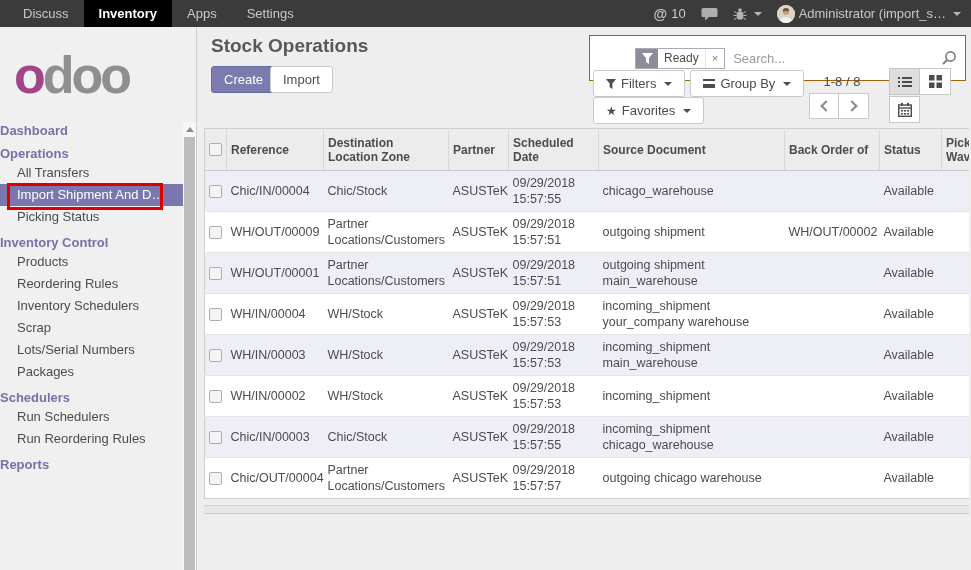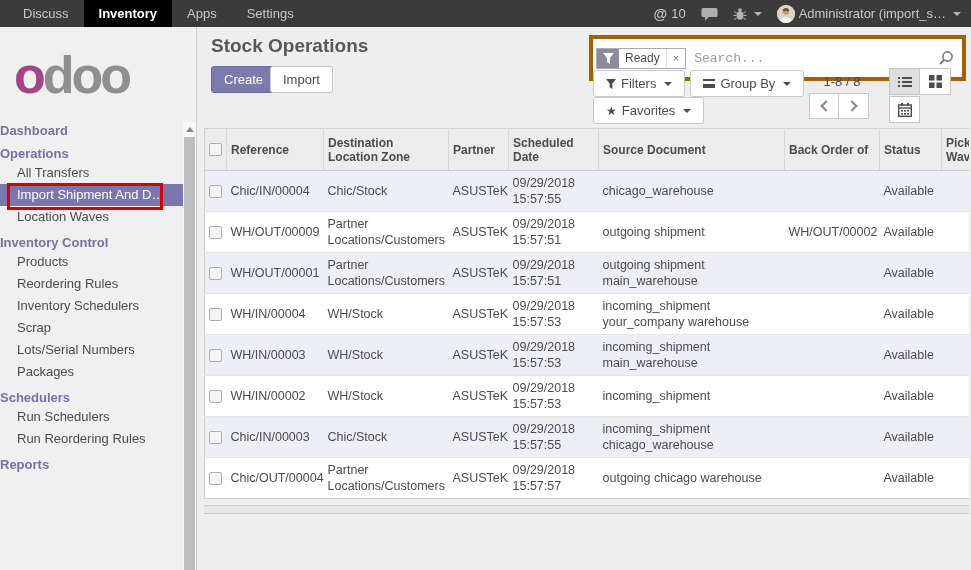--- a/index.html
+++ b/index.html
@@ -42,27 +42,27 @@
 
   
   .main { position:absolute; top:27px; left:198px; right:0; bottom:0; background:#efeeee; }
   .cp-title { position:absolute; left:13px; top:8px; font-size:19px; color:#585858; }
   .btn { display:inline-flex; align-items:center; gap:5px; font-size:13px; border-radius:3px;
          border:1px solid #c9c9c9; background:#fff; color:#4c4c4c; padding:0 12px; height:27px; cursor:pointer; }
   .btn-create { position:absolute; left:13px; top:39px; background:#7c7bad; border-color:#6b6a9e; color:#fff; }
   .btn-import { position:absolute; left:72px; top:39px; }
 
   .search-box { position:absolute; left:391px; top:8px; width:377px; height:46px; background:#fff;
-                border:4px solid #a16207; display:flex; align-items:center; }
+                border:1px solid #a16207; display:flex; align-items:center;padding-left:42px; }
   .facet { display:flex; align-items:stretch; border:1px solid #a9a9b7; margin-left:3px; height:21px; }
   .facet-icon { width:22px; background:#8d8d99; display:flex; align-items:center; justify-content:center; }
   .facet-label { display:flex; align-items:center; padding:0 6px; font-size:12px; color:#4c4c4c; background:#fff; }
   .facet-x { display:flex; align-items:center; padding:0 6px; font-size:11px; color:#777; background:#fff; cursor:pointer; border-left:1px solid #e3e3e3; }
   .search-input { flex:1; border:none; outline:none; font-size:13px; color:#1d4ed8; padding:0 8px;
-                  font-family:Liberation Mono, monospace; background:transparent; }
+                  font-family:Liberation Sans, sans-serif; background:transparent; }
   .search-input::placeholder { color:#9a9a9a; }
   .mag { margin-right:8px; cursor:pointer; display:flex; }
 
   .filter-row { position:absolute; left:395px; top:43px; display:flex; gap:5px; }
   .fav-row { position:absolute; left:395px; top:70px; }
   .pager-text { position:absolute; left:609px; top:47px; width:70px; text-align:center; font-size:13px; color:#4c4c4c; cursor:pointer; }
   .pager-btns { position:absolute; left:611px; top:66px; display:flex; }
   .pager-btn { width:30px; height:26px; border:1px solid #c9c9c9; background:#fff; display:flex;
                align-items:center; justify-content:center; cursor:pointer; }
   .pager-btn + .pager-btn { border-left:none; }
@@ -156,21 +156,21 @@
     <nav class="sb-nav" id="sidebar-sections">
         <div class="sb-section">
     <div class="sb-header">Dashboard</div>
     <div class="sb-items"></div>
   </div>
         <div class="sb-section">
     <div class="sb-header">Operations</div>
     <div class="sb-items">
             <div class="sb-item">All Transfers</div>
             <div class="sb-item selected">Import Shipment And D…</div>
-            <div class="sb-item">Location Waves</div>
+            <div class="sb-item">Picking Status</div>
           </div>
   </div>
         <div class="sb-section">
     <div class="sb-header">Inventory Control</div>
     <div class="sb-items">
             <div class="sb-item">Products</div>
             <div class="sb-item">Reordering Rules</div>
             <div class="sb-item">Inventory Schedulers</div>
             <div class="sb-item">Scrap</div>
             <div class="sb-item">Lots/Serial Numbers</div>

